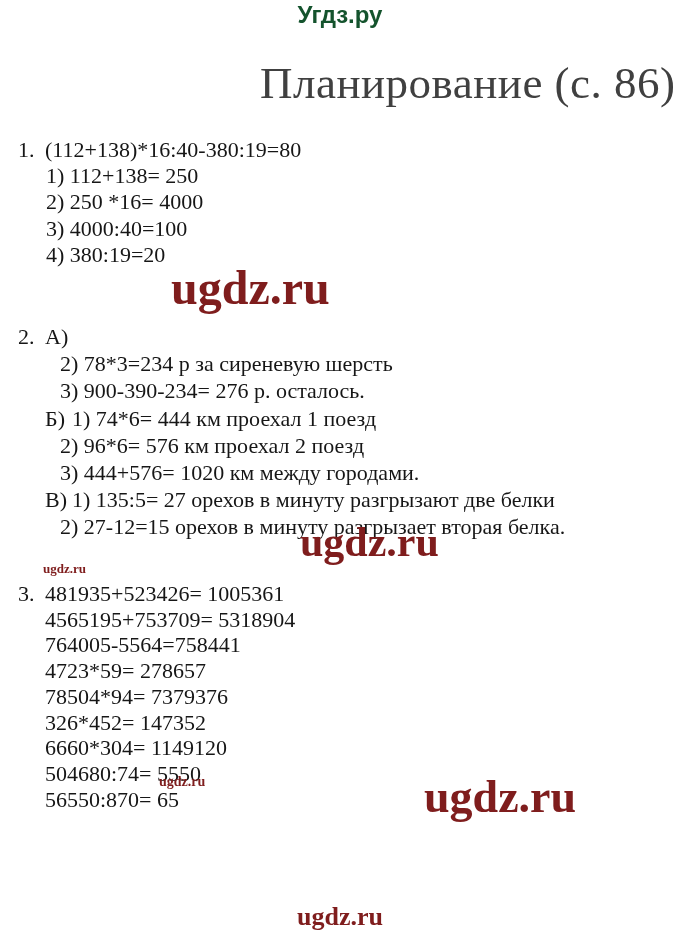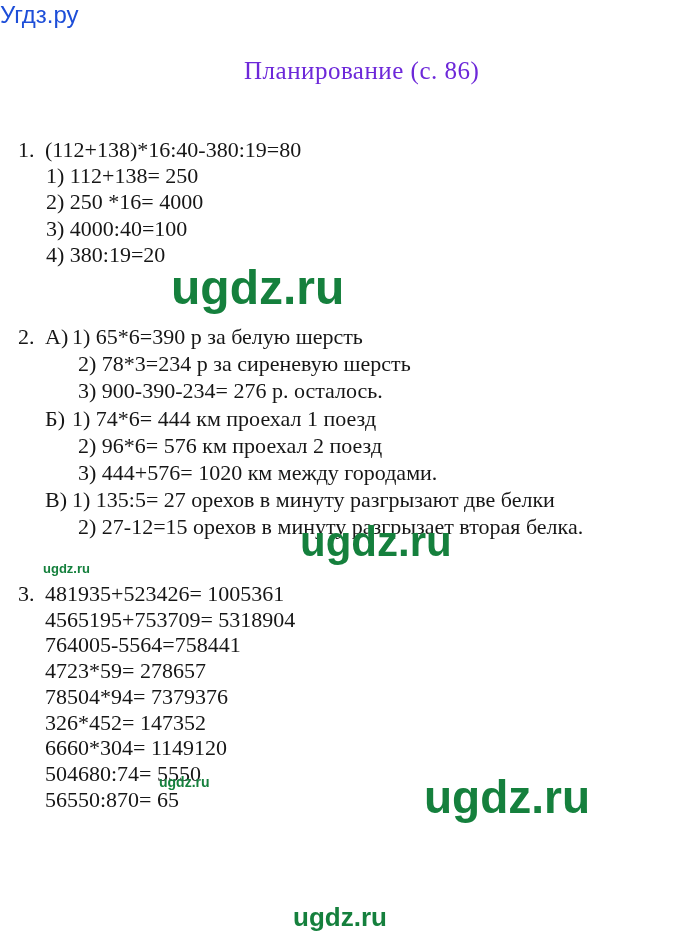--- a/index.html
+++ b/index.html
@@ -9,61 +9,61 @@
     height: 940px;
     background: #ffffff;
     overflow: hidden;
     font-family: "Liberation Serif", "DejaVu Serif", serif;
     color: #161616;
   }
   
   .site-header {
     position: absolute;
     top: 1px; left: 0; width: 100%;
-    text-align: left;
+    text-align: center;
     font-family: "Liberation Sans", "DejaVu Sans", sans-serif;
-    font-weight: normal;
+    font-weight: bold;
     font-size: 24px;
-    color: #1d4ed8;
+    color: #14532d;
   }
   
   .page-title {
     position: absolute;
-    top: 57px; left: 244px;
-    font-size: 25px;
+    top: 57px; left: 260px;
+    font-size: 45px;
     letter-spacing: 0.5px;
     white-space: nowrap;
-    color: #6d28d9;
+    color: #404040;
   }
   
   .problem {
     position: absolute;
     left: 18px;
     display: flex;
     align-items: flex-start;
     font-size: 22px;
     white-space: nowrap;
   }
   .pnum { width: 27px; flex: 0 0 27px; }
   .p1 { top: 137px; }
   .p1 .row, .p1 .pnum { line-height: 26.2px; }
   .p1 .steps { margin-left: 1px; }
   .p2 { top: 323px; }
   .p2 .row, .p2 .pnum, .p2 .plabel { line-height: 27.2px; }
   .p3 { top: 581px; }
   .p3 .row, .p3 .pnum { line-height: 25.7px; }
   .part .first { display: flex; }
   .plabel { width: 27px; flex: 0 0 27px; }
-  .part .cont { margin-left: 33px; }
+  .part .cont { margin-left: 15px; }
   
   .wm {
     position: absolute;
-    font-family: Liberation Sans, sans-serif;
+    font-family: Liberation Serif, serif;
     font-weight: bold;
-    color: #15803d;
+    color: #7f1d1d;
     line-height: 1;
     white-space: nowrap;
   }
   .wm-big-1   { left: 171px; top: 264px; font-size: 48px; }
   .wm-big-mid { left: 300px; top: 521px; font-size: 42px; }
   .wm-sm-1    { left: 43px;  top: 562px; font-size: 13px; }
   .wm-sm-2    { left: 159px; top: 775px; font-size: 14px; }
   .wm-big-2   { left: 424px; top: 774px; font-size: 46px; }
   .wm-bottom  { left: 0; top: 904px; width: 100%; text-align: center; font-size: 26px; }
 </style>
@@ -90,21 +90,20 @@
   </div>
 
   <div class="wm wm-big-1">ugdz.ru</div>
 
   <div class="problem p2">
     <span class="pnum">2.</span>
     <div class="pbody">
       <div class="part">
         <div class="row first">
           <span class="plabel">А)</span>
-          <span>1) 65*6=390 р за белую шерсть</span>
         </div>
         <div class="row cont">2) 78*3=234 р за сиреневую шерсть</div>
         <div class="row cont">3) 900-390-234= 276 р. осталось.</div>
       </div>
       <div class="part">
         <div class="row first">
           <span class="plabel">Б)</span>
           <span>1) 74*6= 444 км проехал 1 поезд</span>
         </div>
         <div class="row cont">2) 96*6= 576 км проехал 2 поезд</div>

